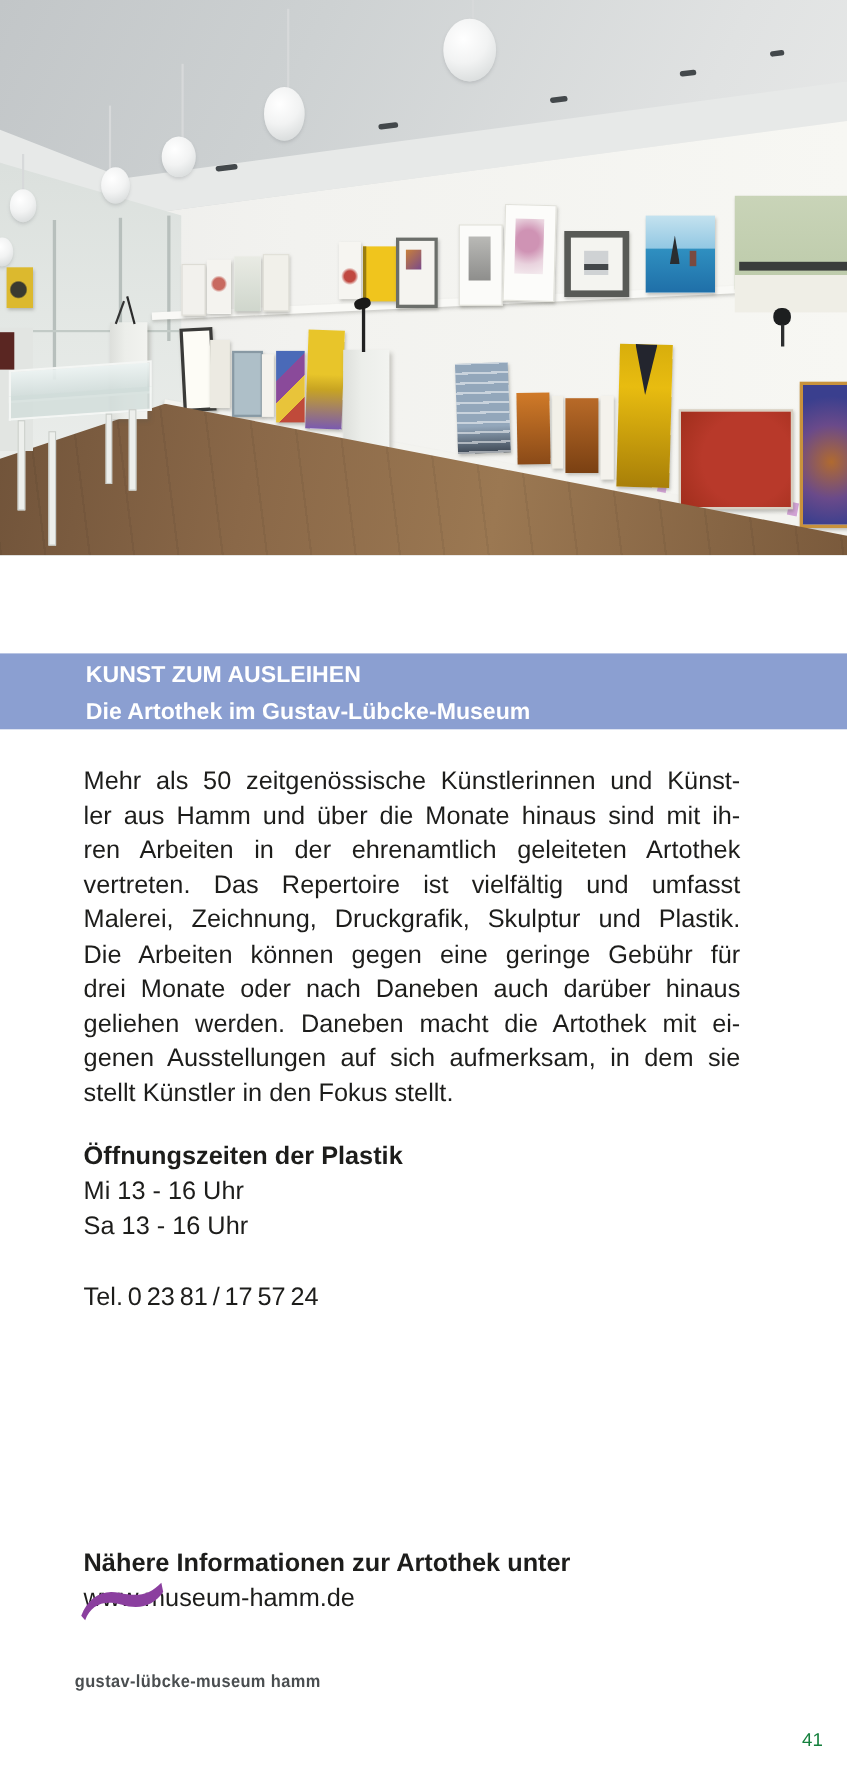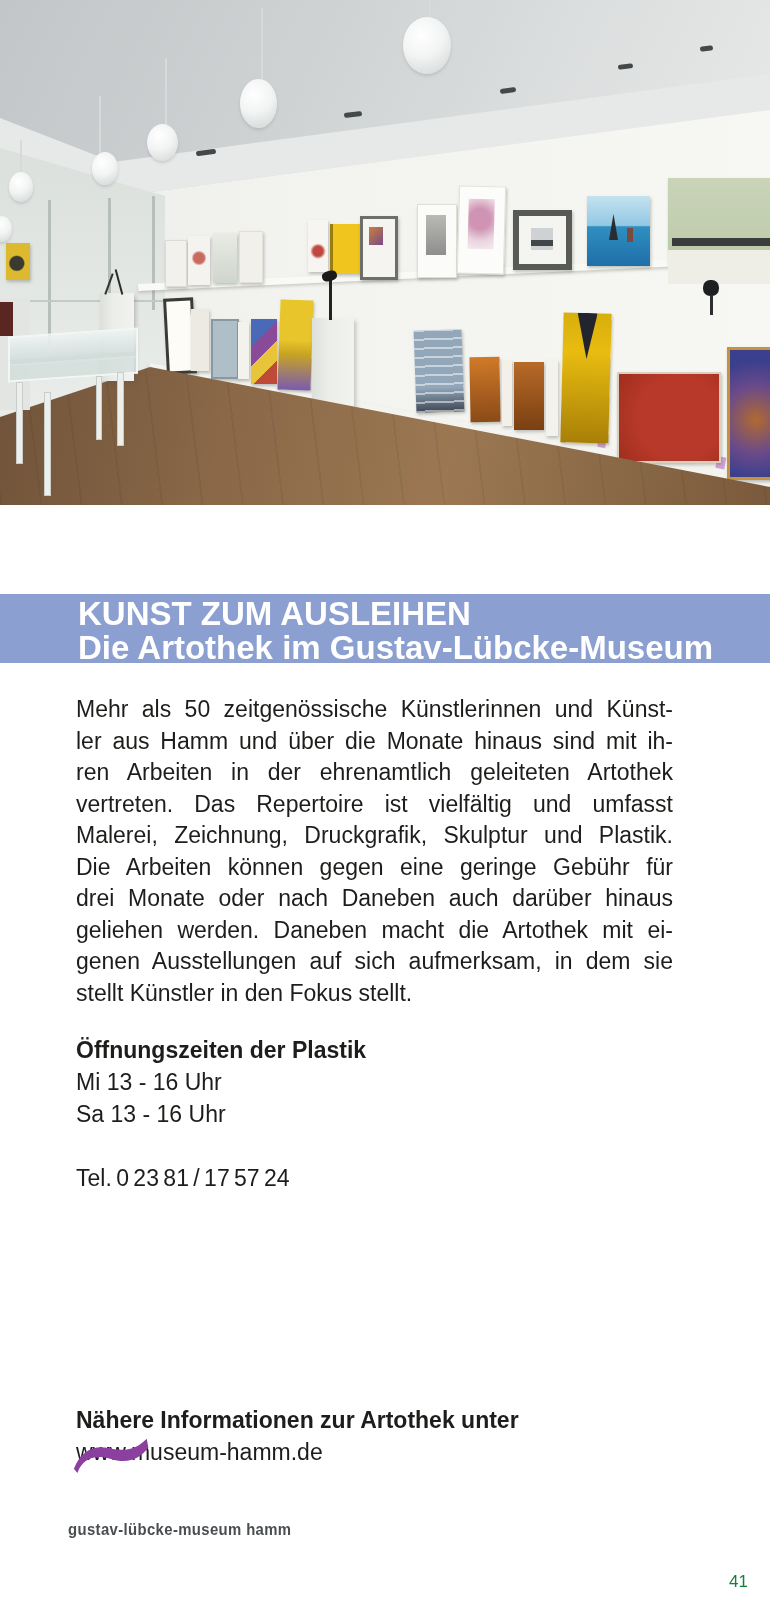--- a/index.html
+++ b/index.html
@@ -38,21 +38,21 @@
             repeating-linear-gradient(83deg, rgba(0,0,0,0.05) 0 2px, rgba(255,255,255,0) 2px 40px),
             linear-gradient(100deg,#6a4e36 0%,#8a6848 35%,#9b7852 62%,#7a5a3c 100%);
           clip-path:polygon(0px 417px,150px 367px,770px 487px,770px 505px,0px 505px); }
   .art { box-shadow:1px 2px 3px rgba(90,88,80,0.35); }
   .ped { background:linear-gradient(90deg,#dddfdb 0%,#eceeea 40%,#f2f3f0 100%); box-shadow:2px 3px 4px rgba(90,85,75,0.3); }
   .glass { border:2px solid #f4f6f4; background:linear-gradient(180deg,rgba(236,243,242,0.95),rgba(203,216,214,0.8)); transform:skewY(-4deg); }
   .leg { background:#edefec; border:1px solid #c9cdc9; }
 
   
   .band { position:absolute; left:0; top:594px; width:770px; height:69px; background:#8b9fd1;
-          color:#ffffff; font-weight:bold; font-size:33px; line-height:34px; padding:3px 0 0 78px; box-sizing:border-box; }
+          color:#ffffff; font-weight:bold; font-size:21px; line-height:34px; padding:3px 0 0 78px; box-sizing:border-box; }
 
   
   .para { position:absolute; left:76px; top:694px; width:597px; font-size:23px; line-height:31.5px; color:#1d1d1b; }
   .para .just { text-align:justify; text-align-last:justify; }
   .block { position:absolute; left:76px; font-size:23px; line-height:32px; color:#1d1d1b; }
   .bold { font-weight:bold; }
   .phone { word-spacing:-2px; }
 
   
   .logo-word { position:absolute; left:66px; top:1464px; font-size:59px; line-height:60px;

